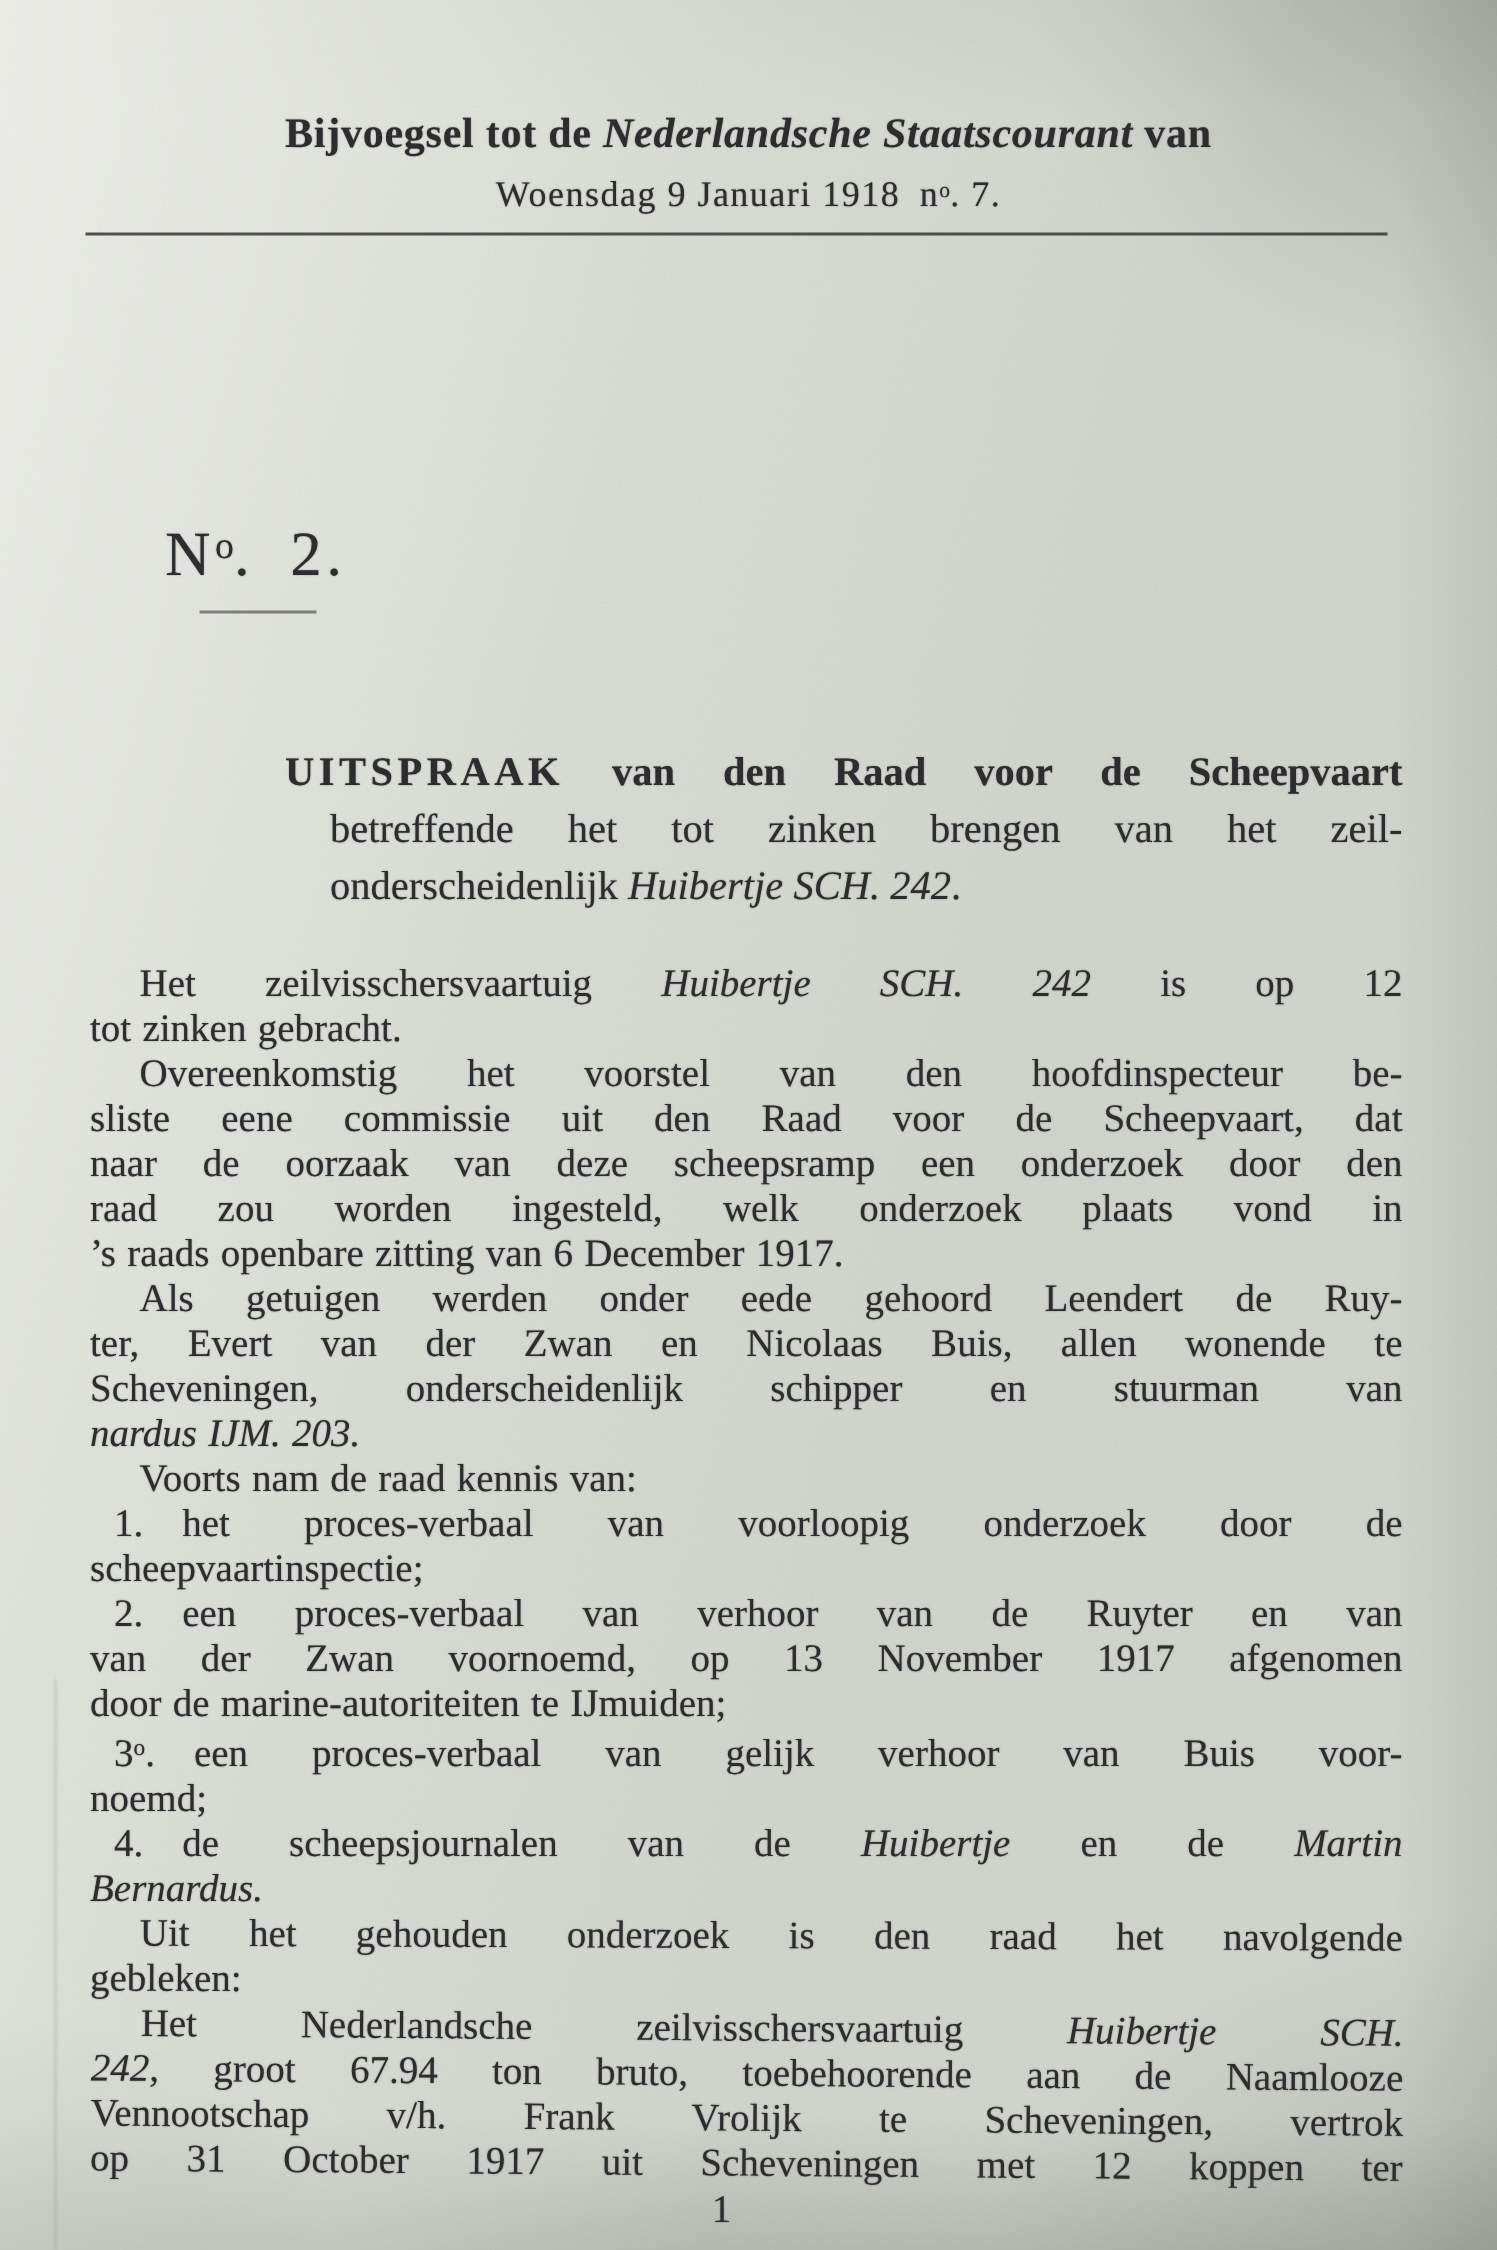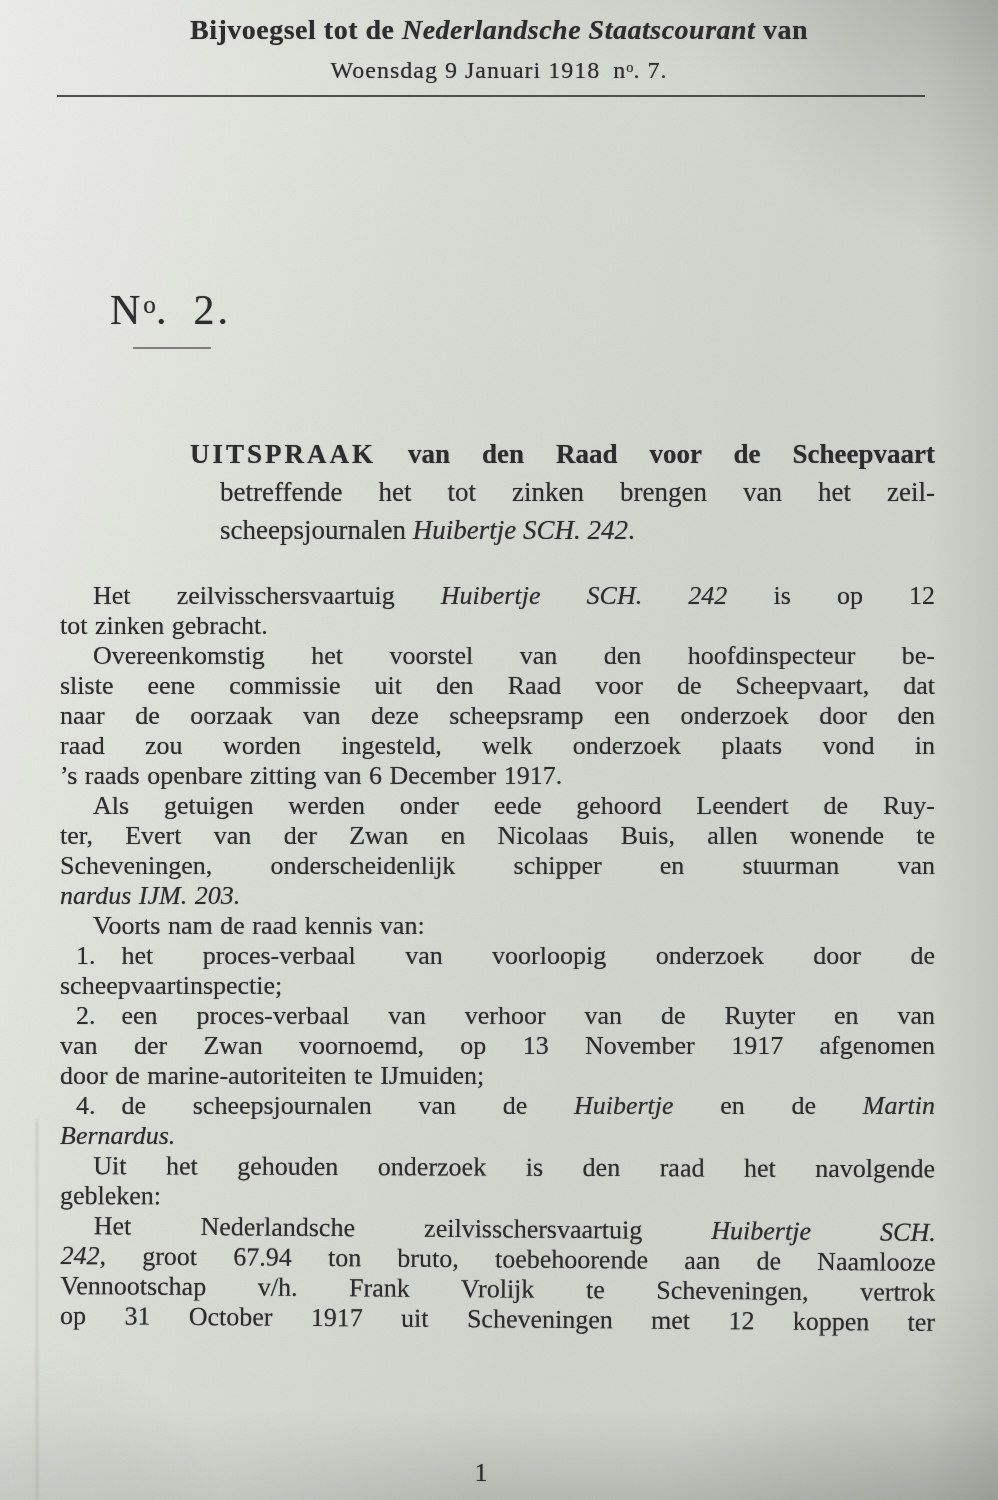--- a/index.html
+++ b/index.html
@@ -16,21 +16,21 @@
       linear-gradient(to left, rgba(112,118,110,0.16), rgba(112,118,110,0) 7%),
       linear-gradient(to bottom, rgba(120,126,118,0.10), rgba(120,126,118,0) 5%),
       #d2d5ce;
   }
   .content{
     position:absolute; inset:0;
     text-shadow:0 0 1.1px rgba(45,44,47,0.55);
     filter:blur(0.22px);
   }
   
-  .header{ padding-top:14px; text-align:center; }
+  .header{ padding-top:30px; text-align:center;margin-top:44px; }
   .header-line1{ font-size:28px; line-height:32px; font-weight:bold; letter-spacing:0.5px; }
   .header-line2{ font-size:24px; line-height:34px; margin-top:4px; letter-spacing:1px; }
   .header-rule{ margin:8px 73px 0 57px; border-top:2px solid rgba(48,48,50,0.82); height:0; }
   
   .section-number{ margin:185px 0 0 110px; font-size:42px; line-height:46px; font-weight:normal; letter-spacing:3px; }
   .section-rule{ width:78px; margin:13px 0 0 133px; border-top:2px solid rgba(48,48,50,0.55); height:0; }
   
   .judgment-heading{ margin:86px 63px 0 220px; font-size:27px; line-height:38px; }
   .judgment-heading .hline.first{ margin-left:-30px;font-weight:bold; }
   
@@ -64,21 +64,21 @@
     <div class="header-line2"><span>Woensdag 9 Januari 1918 n</span><span class="sup">o</span><span>. 7.</span></div>
     <div class="header-rule"></div>
   </div>
 
   <div class="section-number"><span>N</span><span class="sup">o</span><span>. 2.</span></div>
   <div class="section-rule"></div>
 
   <div class="judgment-heading">
       <div class="hline jline first"><span class="sp">UITSPRAAK</span><span> van den Raad voor de Scheepvaart</span></div>
       <div class="hline jline"><span>betreffende het tot zinken brengen van het zeil-</span></div>
-      <div class="hline endline"><span>scheepsjournalen </span><span class="it">Huibertje SCH. 242</span><span>.</span></div>
+      <div class="hline endline"><span>onderscheidenlijk </span><span class="it">Huibertje SCH. 242</span><span>.</span></div>
     </div>
 
   <div class="body-text">
       <div class="paragraph">
         <div class="text-line jline first"><span>Het zeilvisschersvaartuig </span><span class="it">Huibertje SCH. 242</span><span> is op 12</span></div>
         <div class="text-line endline"><span>tot zinken gebracht.</span></div>
       </div>
       <div class="paragraph">
         <div class="text-line jline first"><span>Overeenkomstig het voorstel van den hoofdinspecteur be-</span></div>
         <div class="text-line jline"><span>sliste eene commissie uit den Raad voor de Scheepvaart, dat</span></div>
@@ -98,20 +98,24 @@
       <div class="paragraph item">
         <div class="text-line jline first"><span>1.  het proces-verbaal van voorloopig onderzoek door de</span></div>
         <div class="text-line endline"><span>scheepvaartinspectie;</span></div>
       </div>
       <div class="paragraph item">
         <div class="text-line jline first"><span>2.  een proces-verbaal van verhoor van de Ruyter en van</span></div>
         <div class="text-line jline"><span>van der Zwan voornoemd, op 13 November 1917 afgenomen</span></div>
         <div class="text-line endline"><span>door de marine-autoriteiten te IJmuiden;</span></div>
       </div>
       <div class="paragraph item">
+        <div class="text-line jline first"><span>3</span><span class="sup">o</span><span>.  een proces-verbaal van gelijk verhoor van Buis voor-</span></div>
+        <div class="text-line endline"><span>noemd;</span></div>
+      </div>
+      <div class="paragraph item">
         <div class="text-line jline first"><span>4.  de scheepsjournalen van de </span><span class="it">Huibertje</span><span> en de </span><span class="it">Martin</span></div>
         <div class="text-line endline"><span class="it">Bernardus.</span></div>
       </div>
       <div class="paragraph">
         <div class="text-line jline first"><span>Uit het gehouden onderzoek is den raad het navolgende</span></div>
         <div class="text-line endline"><span>gebleken:</span></div>
       </div>
       <div class="paragraph">
         <div class="text-line jline first"><span>Het Nederlandsche zeilvisschersvaartuig </span><span class="it">Huibertje SCH.</span></div>
         <div class="text-line jline"><span class="it">242</span><span>, groot 67.94 ton bruto, toebehoorende aan de Naamlooze</span></div>

